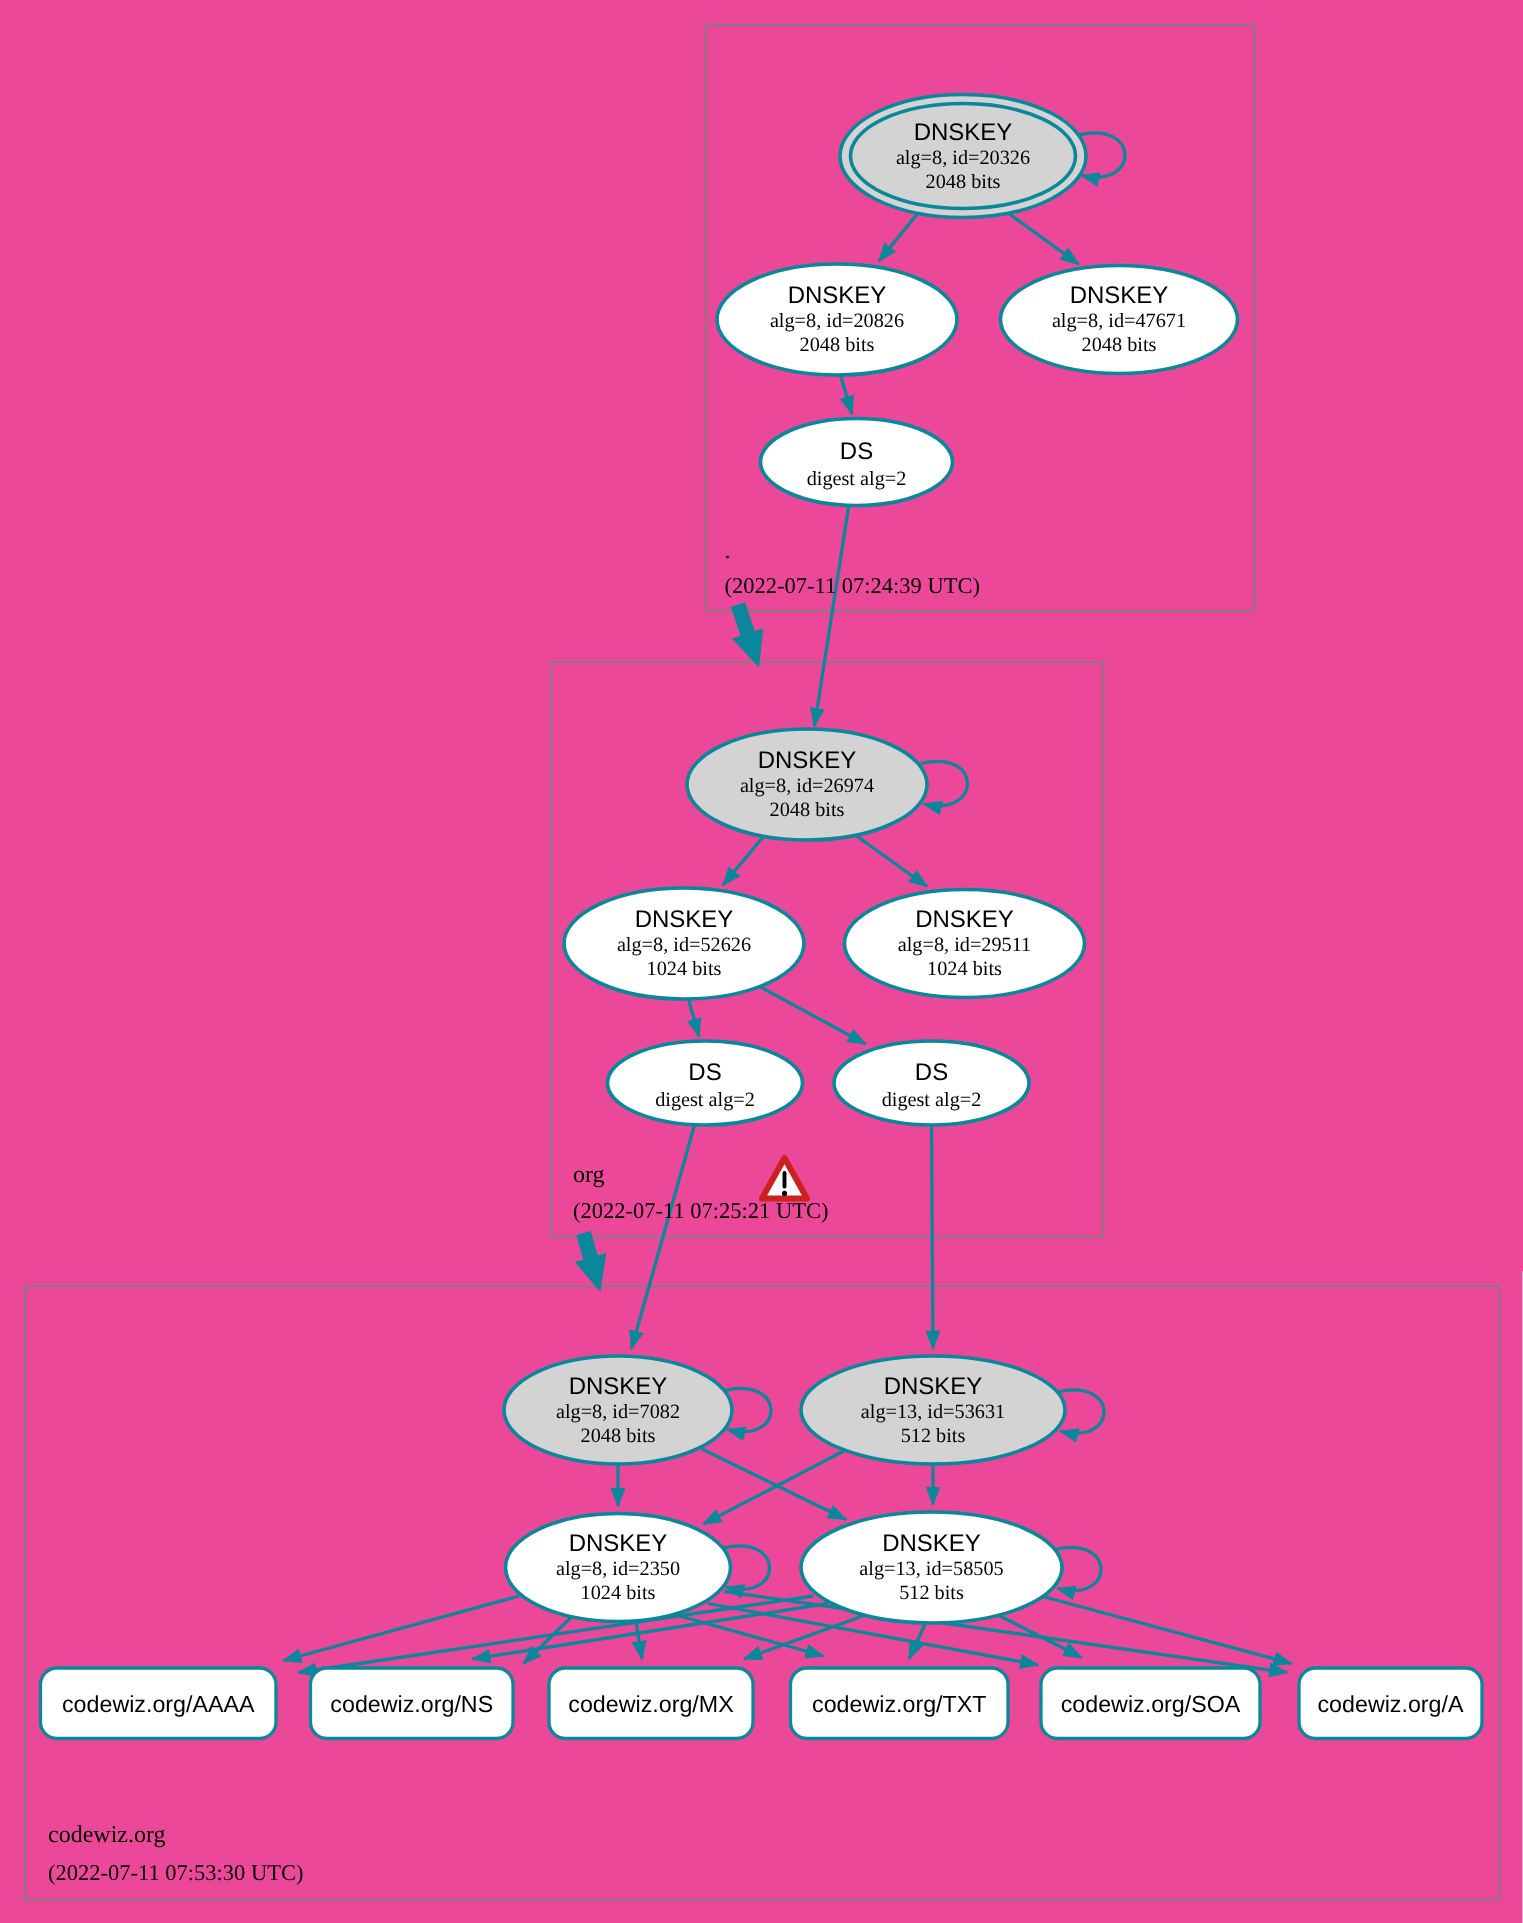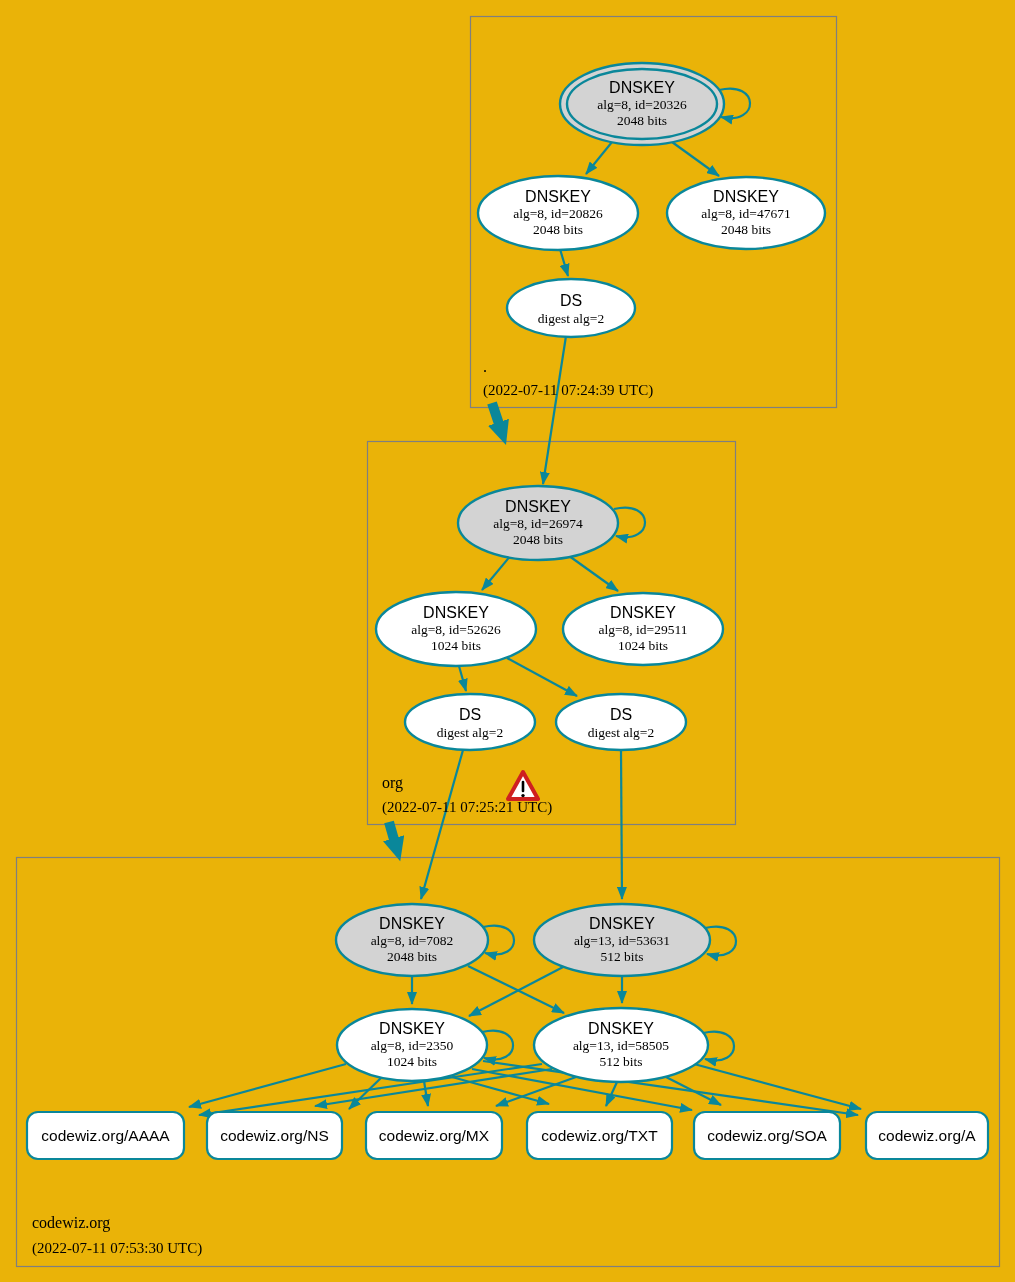--- a/index.html
+++ b/index.html
@@ -1,16 +1,16 @@
 <!DOCTYPE html>
 <html><head>
 <meta charset="utf-8">
 <style>
   html,body{margin:0;padding:0;background:#ffffff;}
-  #canvas{position:relative;width:1015px;height:1282px;background:#eab308;overflow:hidden;}
+  #canvas{position:relative;width:1015px;height:1282px;background:#ec4899;overflow:hidden;}
   svg{display:block;}
   .cluster{fill:none;stroke:#7f7f7f;stroke-width:1.2px;}
   .edge{stroke:#0a879a;stroke-width:2.2px;fill:none;}
   .fatedge{stroke:#0a879a;stroke-width:10px;fill:none;}
   .nodeshape{fill:#ffffff;stroke:#0a879a;stroke-width:2.4px;}
   .nodeshape.gray{fill:#d3d3d3;}
   .rrbox{fill:#ffffff;stroke:#0a879a;stroke-width:2.2px;}
   text{fill:#000000;}
   .title{font-family:"Liberation Sans",sans-serif;font-size:16px;}
   .detail{font-family:"Liberation Serif",serif;font-size:13.5px;}

